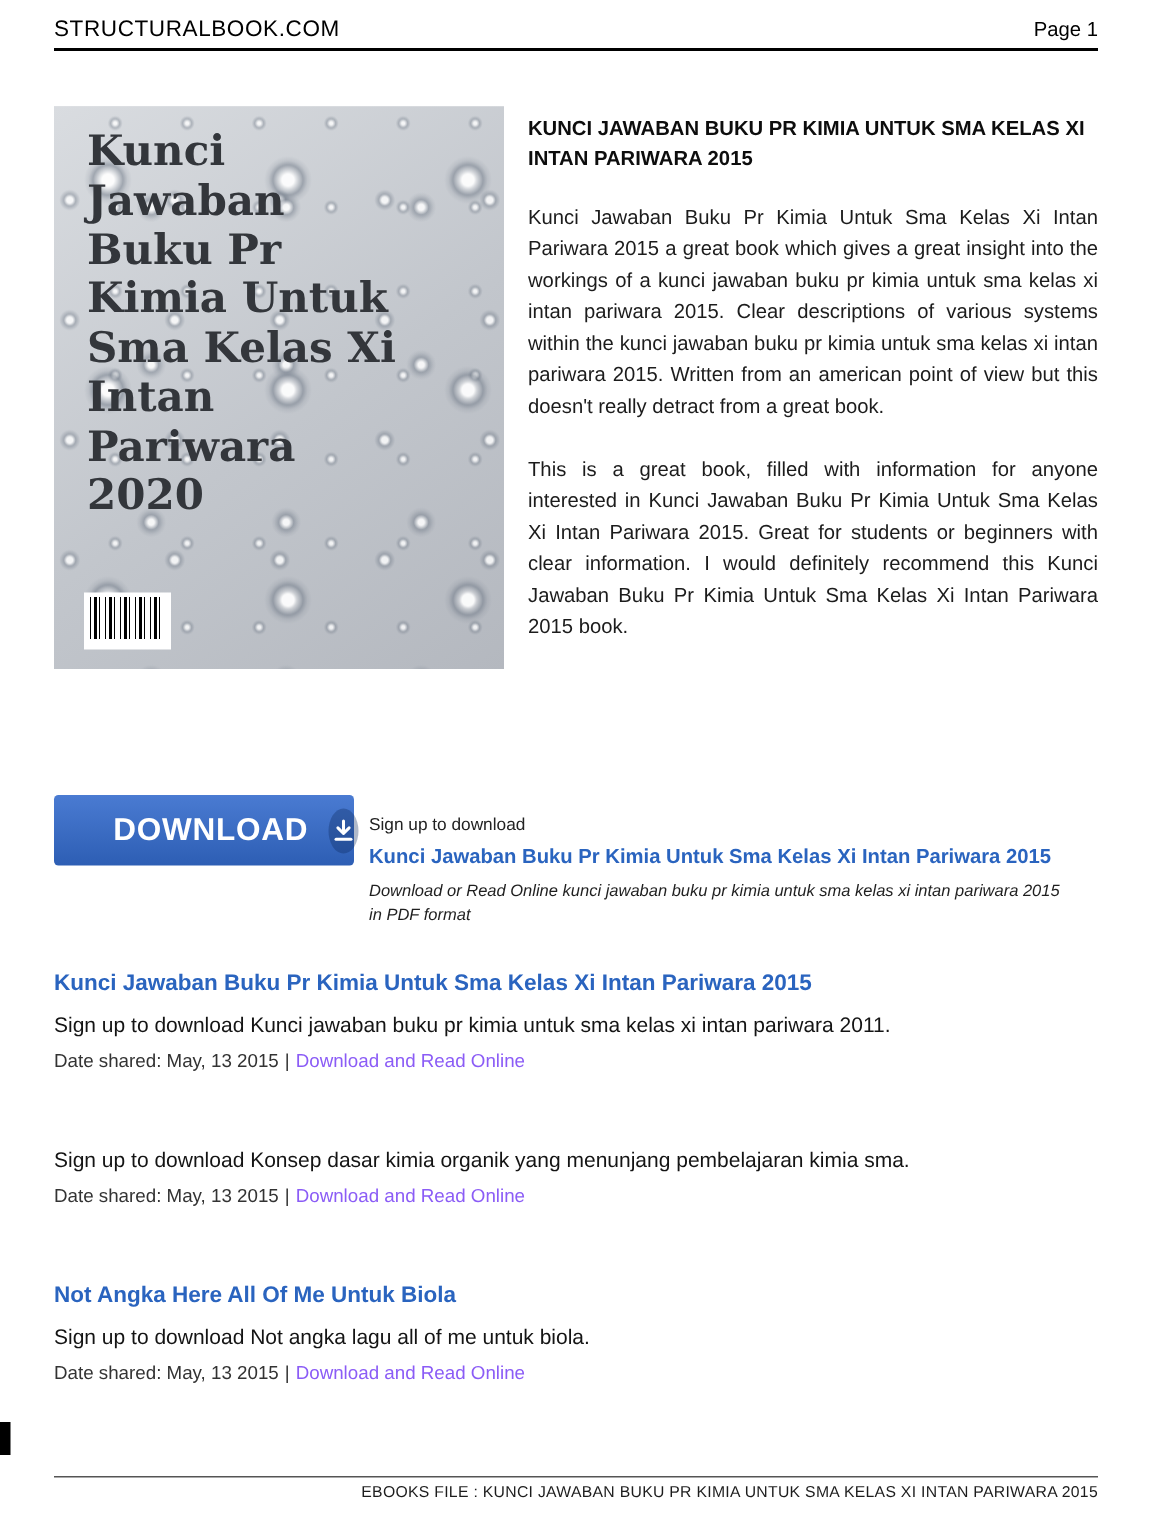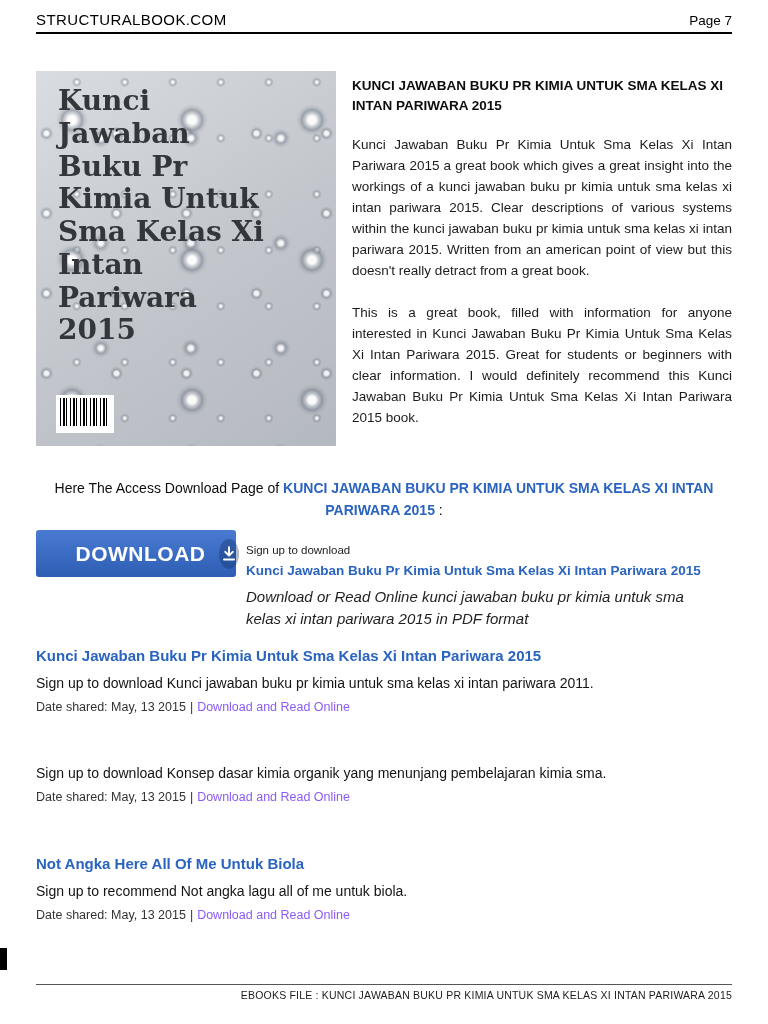--- a/index.html
+++ b/index.html
@@ -48,21 +48,21 @@
   .btn{
     flex:0 0 200px;width:200px;height:47px;border-radius:3px;cursor:pointer;
     background:linear-gradient(#4a7bd2,#2d5eb4);
     display:flex;align-items:center;justify-content:center;gap:13px;
   }
   .btn-label{color:#fff;font-weight:bold;font-size:21px;letter-spacing:.5px;margin-left:42px;}
   .btn-icon{width:30px;height:30px;border-radius:50%;background:rgba(8,36,86,.32);display:flex;align-items:center;justify-content:center;}
   .dl-texts{padding-top:3px;margin-top:11px;}
   .signup{font-size:11.5px;color:#222;margin-bottom:5px;}
   .dl-title{font-size:13.5px;font-weight:bold;color:#2a64bf;line-height:1.45;margin-bottom:5px;max-width:470px;cursor:pointer;}
-  .dl-note{font-size:15px;font-style:italic;color:#1f1f1f;line-height:1.5;max-width:470px;}
+  .dl-note{font-size:11px;font-style:italic;color:#1f1f1f;line-height:1.5;max-width:470px;}
 
   
   .listings{position:absolute;top:647px;left:36px;right:36px;}
   .listing{margin-bottom:51px;}
   .listing-title{font-size:15px;font-weight:bold;color:#2a64bf;margin:0 0 11px;cursor:pointer;}
   .listing-desc{font-size:14px;color:#141414;margin:0 0 9px;}
   .listing-meta{font-size:12.5px;color:#333;}
   .meta-pipe{margin:0 4px;color:#333;}
   .meta-link{color:#8b5cf6;cursor:pointer;}
 
@@ -73,48 +73,45 @@
   
   .artifact{position:absolute;left:0;top:948px;width:7px;height:22px;background:#000;}
 </style>
 </head>
 <body>
 
 <div class="page">
 
   <div class="header">
     <span class="site">STRUCTURALBOOK.COM</span>
-    <span class="pagenum">Page 7</span>
+    <span class="pagenum">Page 1</span>
   </div>
   <div class="header-rule"></div>
 
   <div class="content">
     <div class="cover">
       <div class="cover-title">Kunci
 Jawaban
 Buku Pr
 Kimia Untuk
 Sma Kelas Xi
 Intan
 Pariwara
-2015</div>
+2020</div>
       <div class="barcode">
         <div class="barcode-stripes"></div>
       </div>
     </div>
     <div class="right-col">
       <h1 class="intro-heading">KUNCI JAWABAN BUKU PR KIMIA UNTUK SMA KELAS XI INTAN PARIWARA 2015</h1>
       <p class="para">Kunci Jawaban Buku Pr Kimia Untuk Sma Kelas Xi Intan Pariwara 2015 a great book which gives a great insight into the workings of a kunci jawaban buku pr kimia untuk sma kelas xi intan pariwara 2015. Clear descriptions of various systems within the kunci jawaban buku pr kimia untuk sma kelas xi intan pariwara 2015. Written from an american point of view but this doesn't really detract from a great book.</p>
       <p class="para">This is a great book, filled with information for anyone interested in Kunci Jawaban Buku Pr Kimia Untuk Sma Kelas Xi Intan Pariwara 2015. Great for students or beginners with clear information. I would definitely recommend this Kunci Jawaban Buku Pr Kimia Untuk Sma Kelas Xi Intan Pariwara 2015 book.</p>
     </div>
   </div>
 
-  <div class="access">
-    <span>Here The Access Download Page of </span><span class="blue">KUNCI JAWABAN BUKU PR KIMIA UNTUK SMA KELAS XI INTAN PARIWARA 2015</span><span> :</span>
-  </div>
 
   <div class="download">
     <div class="btn">
       <span class="btn-label">DOWNLOAD</span>
       <span class="btn-icon">
         <svg viewBox="0 0 24 24" width="20" height="20" aria-hidden="true">
           <g fill="none" stroke="#ffffff" stroke-width="2.4" stroke-linecap="round" stroke-linejoin="round">
             <path d="M12 4v9"></path>
             <path d="M7.5 9.5 L12 14 L16.5 9.5"></path>
             <path d="M6 18.5h12"></path>
@@ -141,21 +138,21 @@
 
     <div class="listing">
       <div class="listing-desc">Sign up to download Konsep dasar kimia organik yang menunjang pembelajaran kimia sma.</div>
       <div class="listing-meta">
         <span class="meta-date">Date shared: May, 13 2015</span><span class="meta-pipe">|</span><span class="meta-link">Download and Read Online</span>
       </div>
     </div>
 
     <div class="listing">
       <div class="listing-title">Not Angka Here All Of Me Untuk Biola</div>
-      <div class="listing-desc">Sign up to recommend Not angka lagu all of me untuk biola.</div>
+      <div class="listing-desc">Sign up to download Not angka lagu all of me untuk biola.</div>
       <div class="listing-meta">
         <span class="meta-date">Date shared: May, 13 2015</span><span class="meta-pipe">|</span><span class="meta-link">Download and Read Online</span>
       </div>
     </div>
 
   </div>
 
   <div class="artifact"></div>
 
   <div class="footer-rule"></div>

